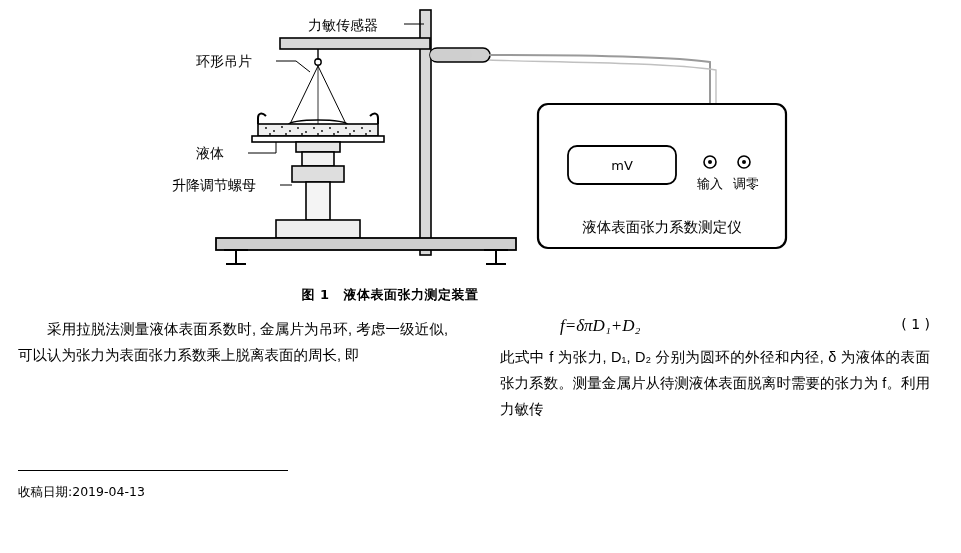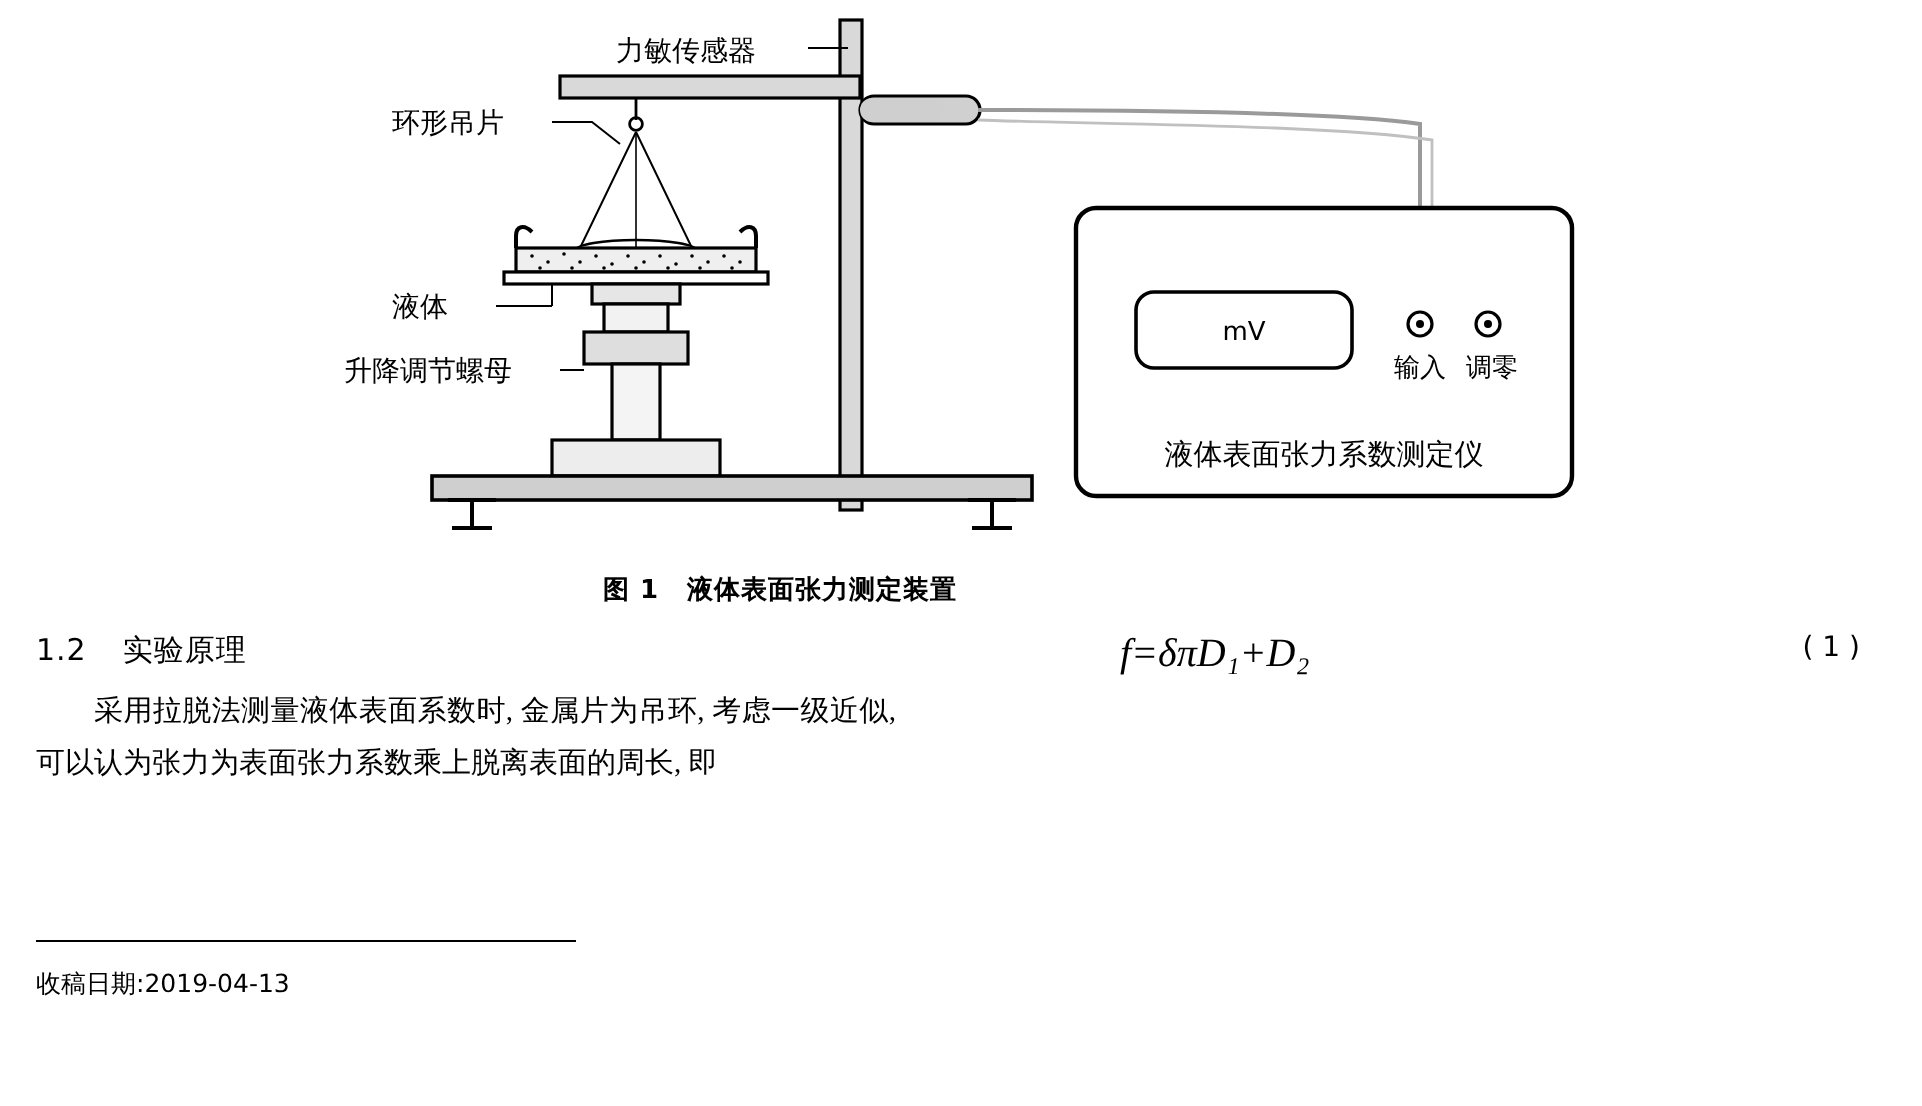--- a/index.html
+++ b/index.html
@@ -66,40 +66,40 @@
 
   .sec-head {
     font-family: "DejaVu Sans", sans-serif;
     font-size: 15px;
     margin-bottom: 8px;
     letter-spacing: 0.5px;
   }
   .sec-head .num { margin-right: 18px; }
 
   .para {
-    font-family: Liberation Serif, serif;
+    font-family: Liberation Sans, sans-serif;
     font-size: 14.5px;
     line-height: 26px;
     text-align: justify;
     text-justify: inter-ideograph;
   }
   .para.indent { text-indent: 2em; }
 
   .eq-line {
     position: relative;
     height: 28px;
     font-size: 15px;
   }
   .eq-body {
     position: absolute;
     left: 60px;
     top: 0;
     font-family: "Liberation Serif", serif;
     font-style: italic;
-    font-size: 20px;
+    font-size: 17px;
   }
   .eq-num {
     position: absolute;
     right: 0;
     top: 0;
     font-family: "DejaVu Sans", sans-serif;
     font-size: 14px;
   }
 
   
@@ -225,31 +225,29 @@
     </svg>
 
     <div class="fig-caption">
       <span>图 1</span><span class="gap"></span><span>液体表面张力测定装置</span>
     </div>
   </div>
 
   <div class="body-cols">
 
     <div class="col col-left">
-      <div class="sec-head">
-        <span class="num">1.2</span><span>实验原理</span>
-      </div>
       <div class="para indent">采用拉脱法测量液体表面系数时, 金属片为吊环, 考虑一级近似, 可以认为张力为表面张力系数乘上脱离表面的周长, 即</div>
     </div>
 
     <div class="col col-right">
       <div class="eq-line">
         <span class="eq-body">f=δπD₁+D₂</span>
         <span class="eq-num">( 1 )</span>
       </div>
+      <div class="para">此式中 f 为张力, D₁, D₂ 分别为圆环的外径和内径, δ 为液体的表面张力系数。测量金属片从待测液体表面脱离时需要的张力为 f。利用力敏传</div>
     </div>
   </div>
 
   <div class="footnote-rule"></div>
   <div class="footnote">
     <div class="footnote-row">
       <span class="lbl">收稿日期:</span><span>2019-04-13</span>
     </div>
   </div>
 

